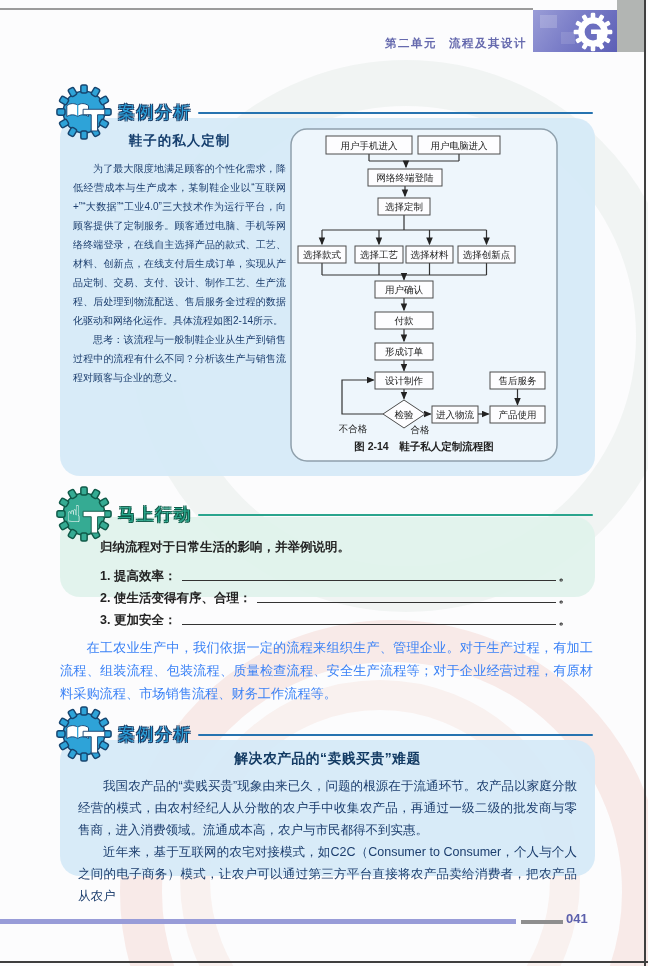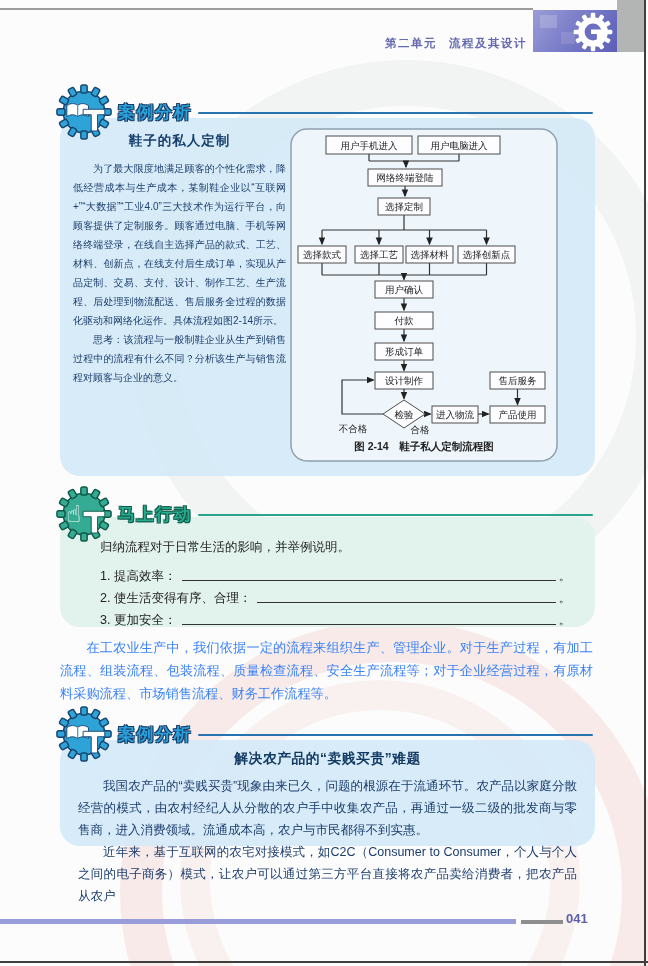--- a/index.html
+++ b/index.html
@@ -23,34 +23,34 @@
     font-size:11.5px;font-weight:bold;color:#666aae;letter-spacing:1.5px;z-index:2;}
   .hdr-text .sep{display:inline-block;width:12px;}
   .logo-box{position:absolute;left:533px;top:10px;width:84px;height:42px;z-index:3;
     background:linear-gradient(125deg,#9a9dd7 0%,#7b7ec8 45%,#5c5fb6 100%);}
   .logo-box .patch1{position:absolute;left:7px;top:5px;width:17px;height:13px;background:rgba(255,255,255,.18);}
   .logo-box .patch2{position:absolute;left:28px;top:22px;width:14px;height:12px;background:rgba(255,255,255,.12);}
   .logo-box svg{position:absolute;right:4px;top:2px;}
   
   .badge{position:absolute;left:56px;width:537px;display:flex;align-items:center;gap:6px;z-index:3;}
   .badge .gear{flex:0 0 auto;}
-  .badge .title{font-size:17px;font-weight:bold;letter-spacing:1.5px;line-height:1;}
+  .badge .title{font-size:17px;font-weight:normal;letter-spacing:1.5px;line-height:1;}
   .badge .rule{flex:1;height:2.5px;border-radius:2px;margin-top:2px;}
   .badge.blue .title{color:#2aa0da;
     text-shadow:-1px -1px 0 #1a3c66,1px -1px 0 #1a3c66,-1px 1px 0 #1a3c66,1px 1px 0 #1a3c66;}
   .badge.blue .rule{background:#2673b0;}
   .badge.green .title{color:#27ab8e;
     text-shadow:-1px -1px 0 #0f5948,1px -1px 0 #0f5948,-1px 1px 0 #0f5948,1px 1px 0 #0f5948;}
   .badge.green .rule{background:#2aa58d;}
   #badge-case1{top:84px;} #badge-action{top:486px;} #badge-case2{top:706px;}
   
   .panel{position:absolute;left:60px;width:535px;border-radius:20px;z-index:1;}
   #panel-case1{top:118px;height:358px;background:rgba(213,233,247,.92);}
-  #panel-action{top:517px;height:110px;background:rgba(224,242,235,.92);}
-  #panel-case2{top:740px;height:106px;background:rgba(213,233,247,.92);}
+  #panel-action{top:517px;height:80px;background:rgba(224,242,235,.92);font-weight:bold;}
+  #panel-case2{top:740px;height:136px;background:rgba(213,233,247,.92);}
   
   .case1-left{position:absolute;left:13px;top:14px;width:213px;}
   .case1-left h3{margin:0 0 9px 0;font-size:13.5px;color:#163f6e;text-align:center;letter-spacing:1px;}
   .case1-left p{margin:0;font-size:10px;line-height:19px;color:#1c3e6e;text-align:justify;text-indent:2em;}
   .case1-left p+p{margin-top:0;}
   .think-label{font-weight:normal;}
   
   .flow-wrap{position:absolute;left:226px;top:9px;width:278px;height:347px;text-align:center;}
   .fc rect.node{fill:#fdfdff;stroke:#4c4c4c;stroke-width:1;}
   .fc polygon.node{fill:#fdfdff;stroke:#4c4c4c;stroke-width:1;}

